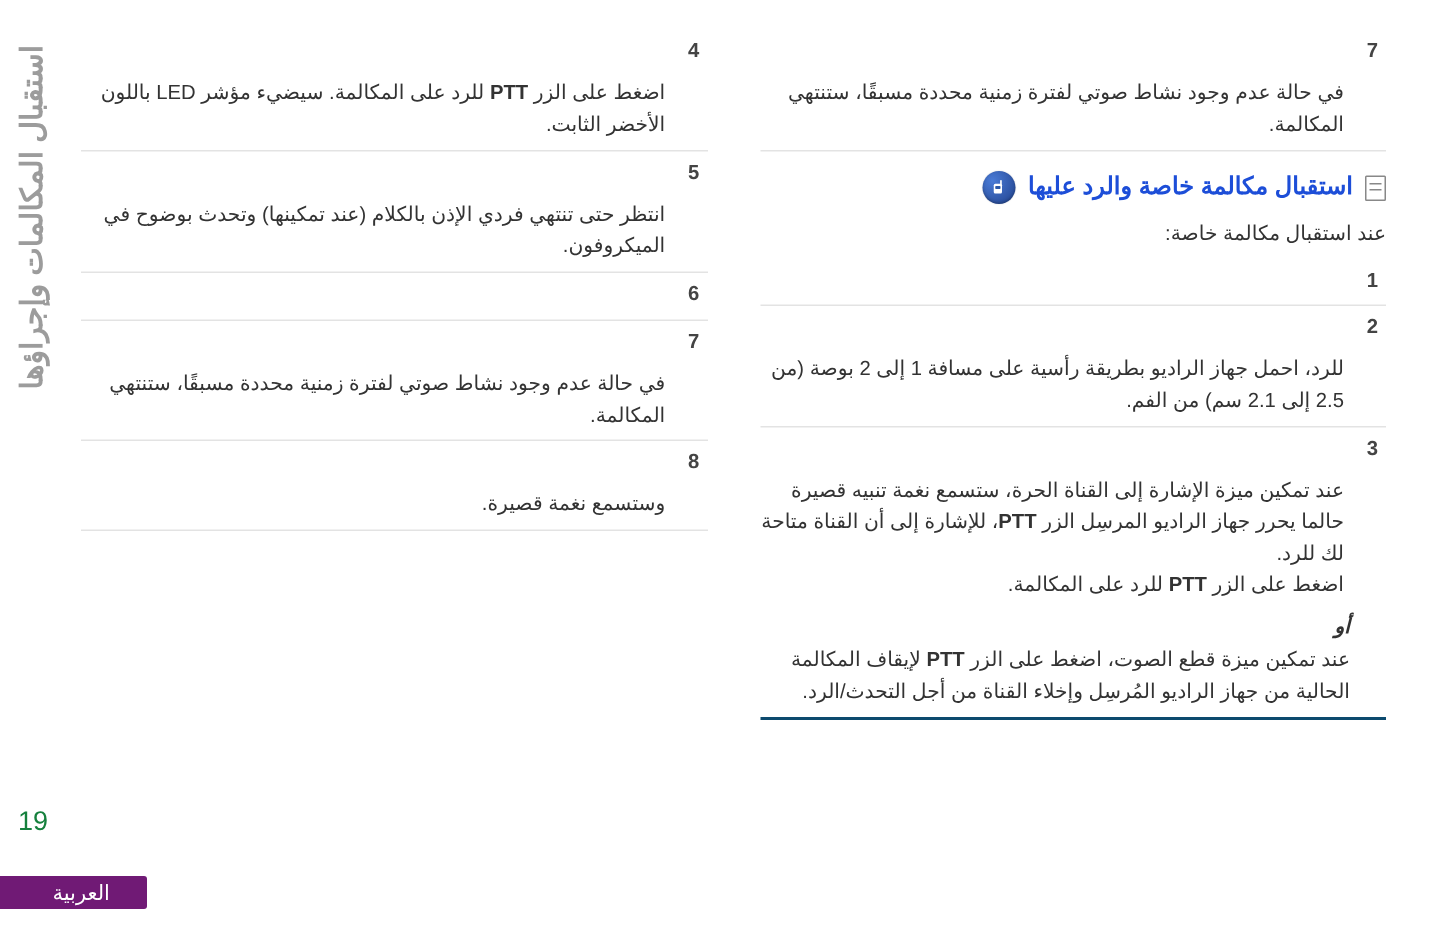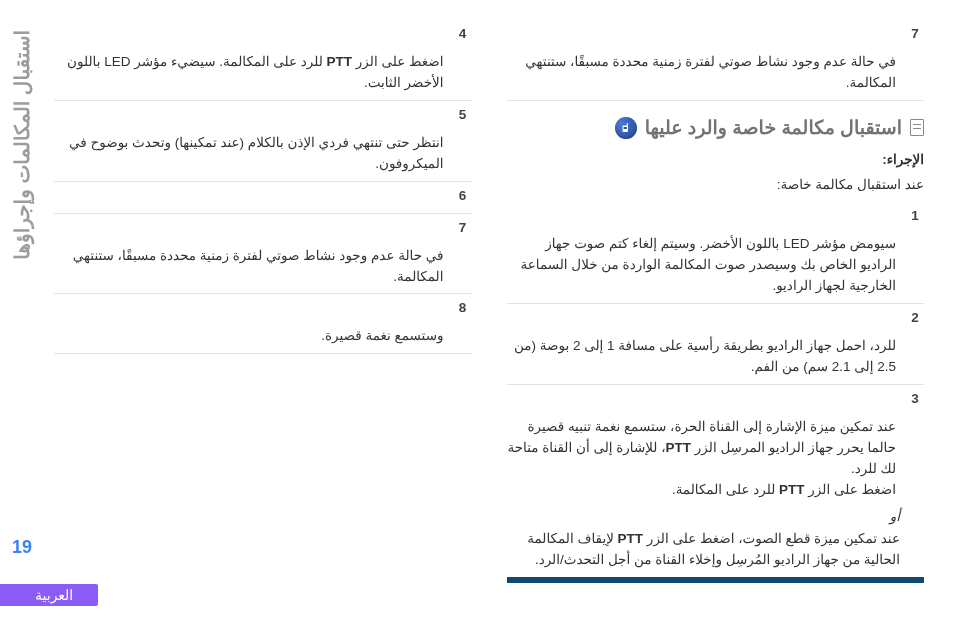--- a/index.html
+++ b/index.html
@@ -35,28 +35,28 @@
     color: #9c9c9c;
     letter-spacing: 2px;
     white-space: nowrap;
     transform: rotate(180deg);
   }
   .page-number {
     position: absolute;
     left: 12px;
     bottom: 60px;
     font-size: 18px;
-    font-weight: 700;
-    color: #3b82f6;
+    font-weight: 400;
+    color: #15803d;
   }
   .lang-tab {
     position: absolute;
     left: 0;
     bottom: 12px;
-    background: #8b5cf6;
+    background: #701a75;
     color: #ffffff;
     padding: 3px 25px 3px 35px;
     font-size: 14px;
     border-radius: 0 2px 2px 0;
   }
   .content {
     position: absolute;
     right: 30px;
     top: 20px;
     width: 870px;
@@ -115,22 +115,22 @@
     content: "";
     position: absolute;
     left: 2px; right: 2px;
     height: 1px;
     background: #888;
   }
   .doc-icon::before { top: 4px; }
   .doc-icon::after  { top: 8px; }
   .heading-text {
     font-weight: 700;
-    font-size: 19px;
-    color: #737373;
+    font-size: 16px;
+    color: #1d4ed8;
   }
   .radio-badge {
     width: 22px; height: 22px;
     border-radius: 50%;
     background: radial-gradient(circle at 30% 30%, #4a7bd6, #20418c);
     display: inline-flex;
     align-items: center;
     justify-content: center;
     box-shadow: inset 0 -1px 2px rgba(0,0,0,0.25), 0 0 1px rgba(0,0,0,0.2);
   }
@@ -139,24 +139,25 @@
     padding: 2px 0 6px 0;
   }
   .subhead {
     font-weight: 700;
     margin-top: 8px;
     margin-bottom: 2px;
   }
   .or-line {
     padding: 1px 24px 1px 0;
     font-style: italic;
+    font-weight: bold;
   }
   .plain-block {
     padding: 0 24px 6px 0;
-    border-bottom: 6px solid #0c4a6e;
+    border-bottom: 2px solid #0c4a6e;
   }
   b { font-weight: 700; }
 </style>
 </head>
 <body>
 
 <div class="page">
 
   <div class="sidebar">
     <span class="sidebar-title">استقبال المكالمات وإجراؤها</span>
@@ -180,26 +181,24 @@
         <span class="radio-badge">
           <svg viewBox="0 0 24 24">
             <rect x="5" y="7" width="11" height="13" rx="2" fill="#fff"></rect>
             <rect x="13.5" y="2" width="2.2" height="7" rx="1" fill="#fff"></rect>
             <rect x="7" y="10" width="7" height="4" rx="1" fill="#2a57a8"></rect>
           </svg>
         </span>
       </div>
 
 
-      <div class="subhead">الإجراء:</div>
       <div class="para">عند استقبال مكالمة خاصة:</div>
 
       <div class="step">
         <span class="num">1</span>
-        <span class="body">سيومض مؤشر LED باللون الأخضر. وسيتم إلغاء كتم صوت جهاز الراديو الخاص بك وسيصدر صوت المكالمة الواردة من خلال السماعة الخارجية لجهاز الراديو.</span>
       </div>
 
       <div class="step">
         <span class="num">2</span>
         <span class="body">للرد، احمل جهاز الراديو بطريقة رأسية على مسافة 1 إلى 2 بوصة (من 2.5 إلى 2.1 سم) من الفم.</span>
       </div>
 
       <div class="step" style="border-bottom:none;">
         <span class="num">3</span>
         <span class="body">

